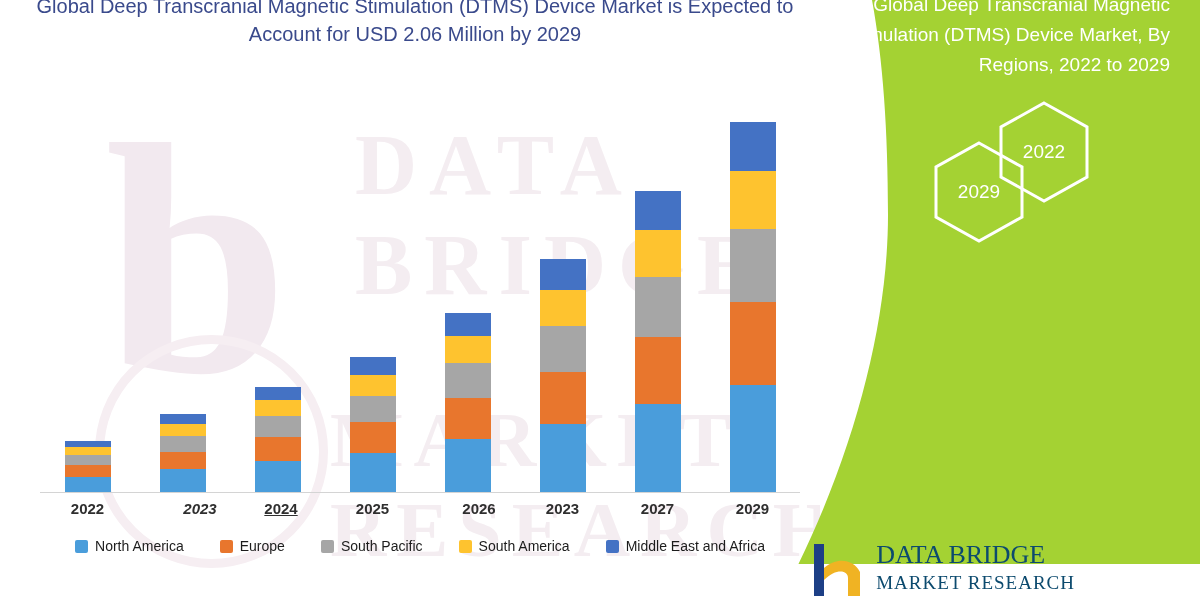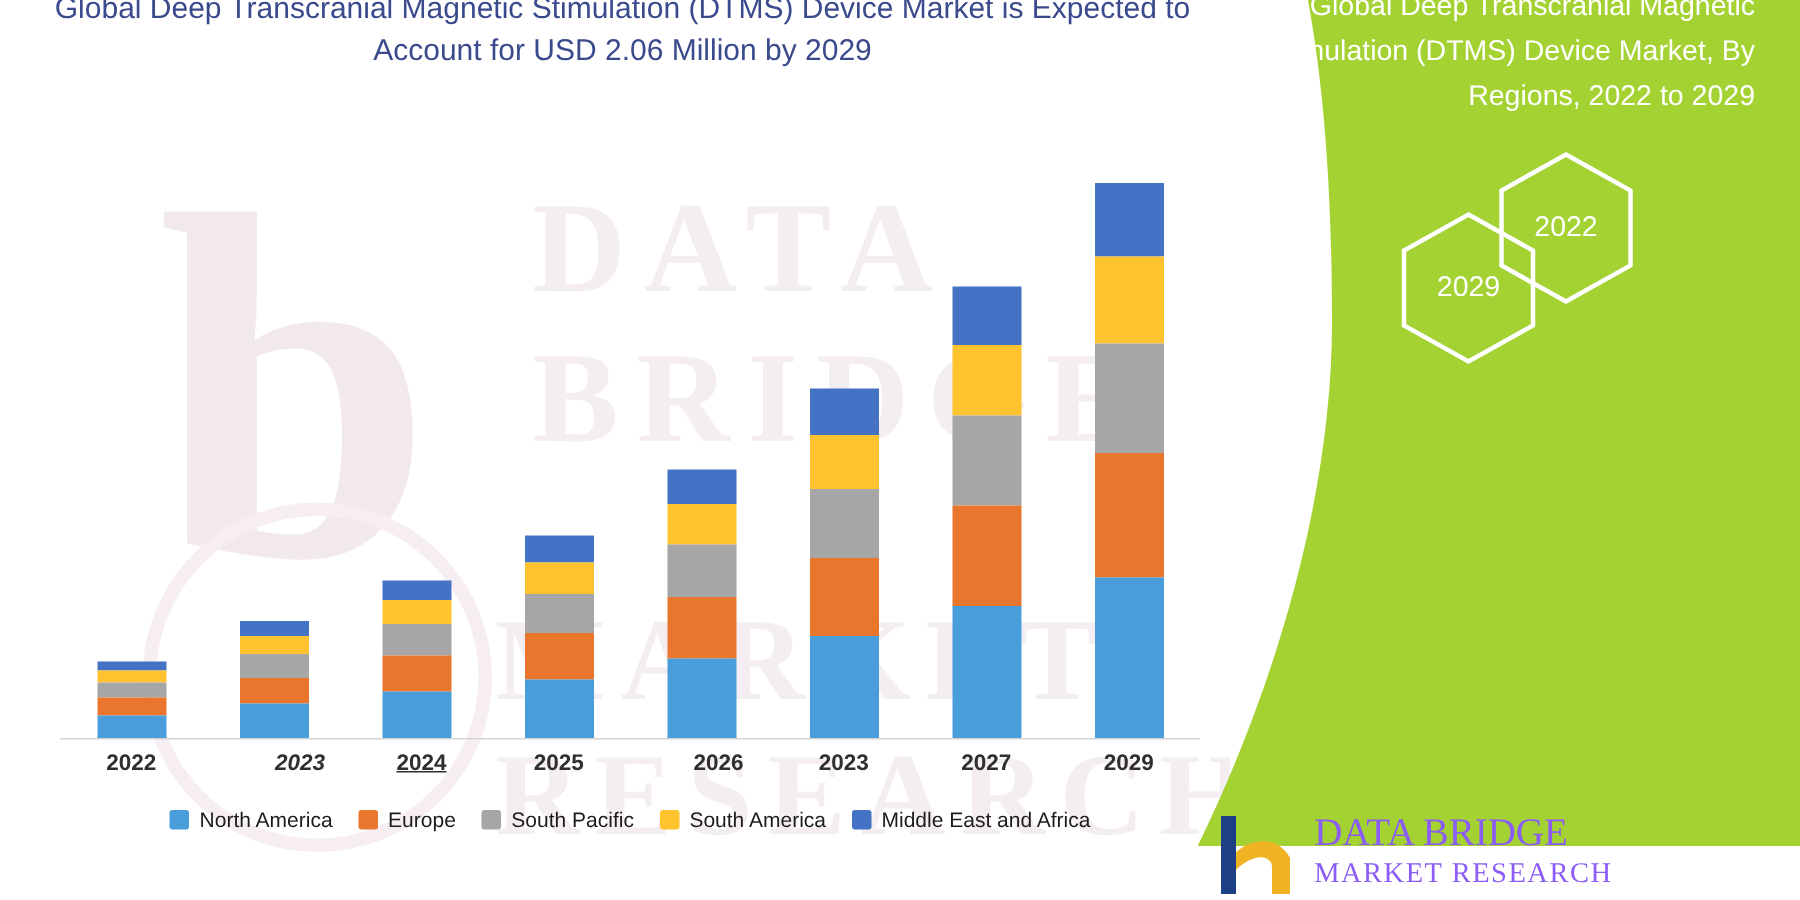--- a/index.html
+++ b/index.html
@@ -56,21 +56,21 @@
     position:absolute; left:40px; top:492px; width:760px; height:1px;
     background:#d4d4d4;
   }
   .xlabel{
     position:absolute; top:500px; width:90px; text-align:center;
     font-size:15px; font-weight:bold; color:#2f2f2f;
   }
   
   #legend{
     position:absolute; left:40px; top:538px; width:760px;
-    display:flex; justify-content:center; align-items:center; gap:17px;
+    display:flex; justify-content:center; align-items:center; gap:36px;
   }
   .leg-item{display:flex;align-items:center;gap:7px;}
   .leg-swatch{width:13px;height:13px;border-radius:2px;display:block;}
   .leg-label{font-size:14px;color:#1c1c1c;}
   
   #green-panel{
     position:absolute; right:0; top:0; width:420px; height:564px;
     overflow:hidden;
   }
   #green-panel svg{position:absolute;left:0;top:0;}
@@ -92,21 +92,21 @@
   #hex-2029{ right:175px; top:140px; }
   #brand-line1{
     position:absolute; right:24px; top:250px; width:360px; text-align:center;
     color:#ffffff; font-size:21px; line-height:30px;
   }
   
   #footer-logo{
     position:absolute; right:125px; bottom:0px; display:flex; align-items:center; gap:12px;
   }
   #logo-mark{position:relative;width:56px;height:62px;}
-  #logo-text{color:#8b5cf6;font-size:26px;line-height:28px;font-family:"Liberation Serif", serif;}
+  #logo-text{color:#0c4a6e;font-size:26px;line-height:28px;font-family:"Liberation Serif", serif;}
   #logo-text .l2{font-size:19px;letter-spacing:1px;}
 </style>
 </head>
 <body>
 
 <div id="watermark">
   <div id="wm-b">b</div>
   <div id="wm-circle"></div>
   <div id="wm-data">DATA</div>
   <div id="wm-bridge">BRIDGE</div>

